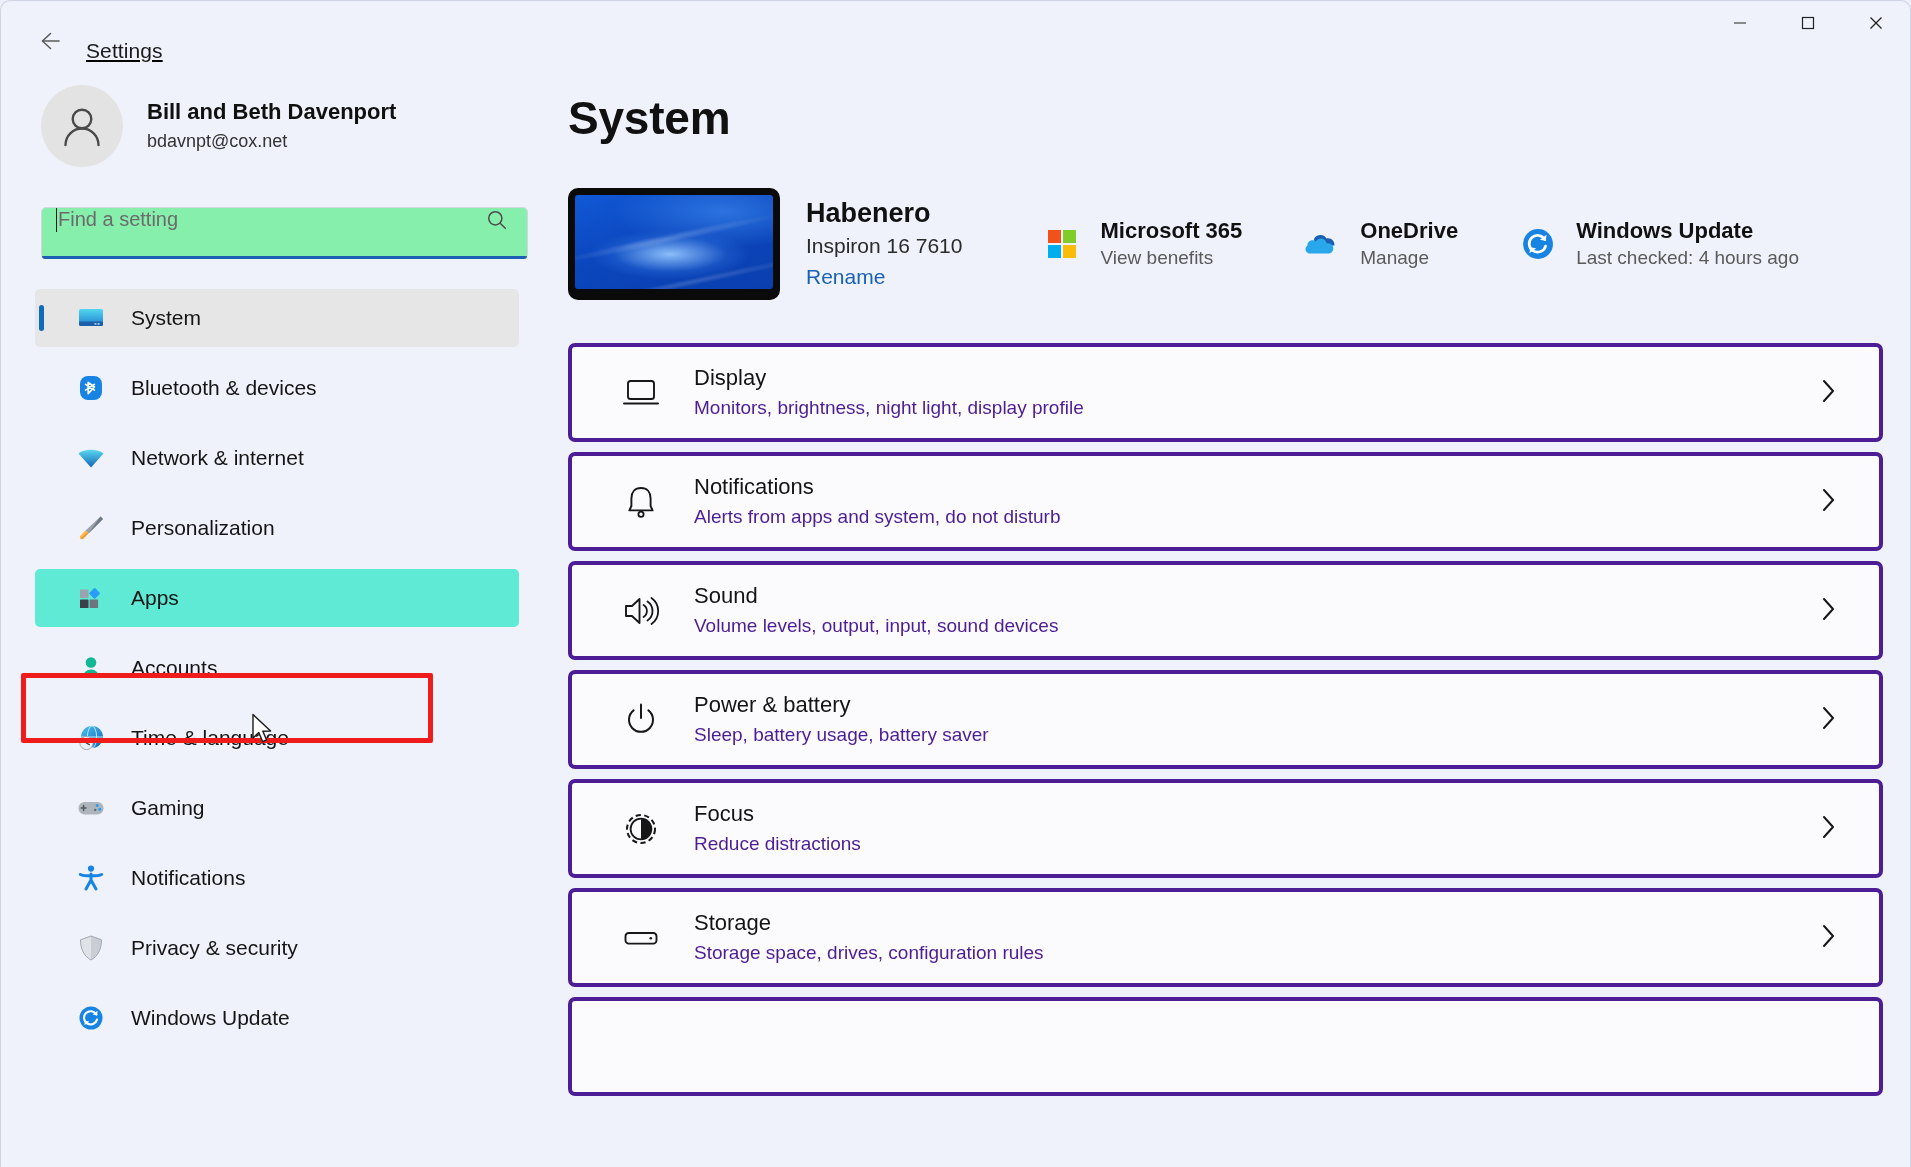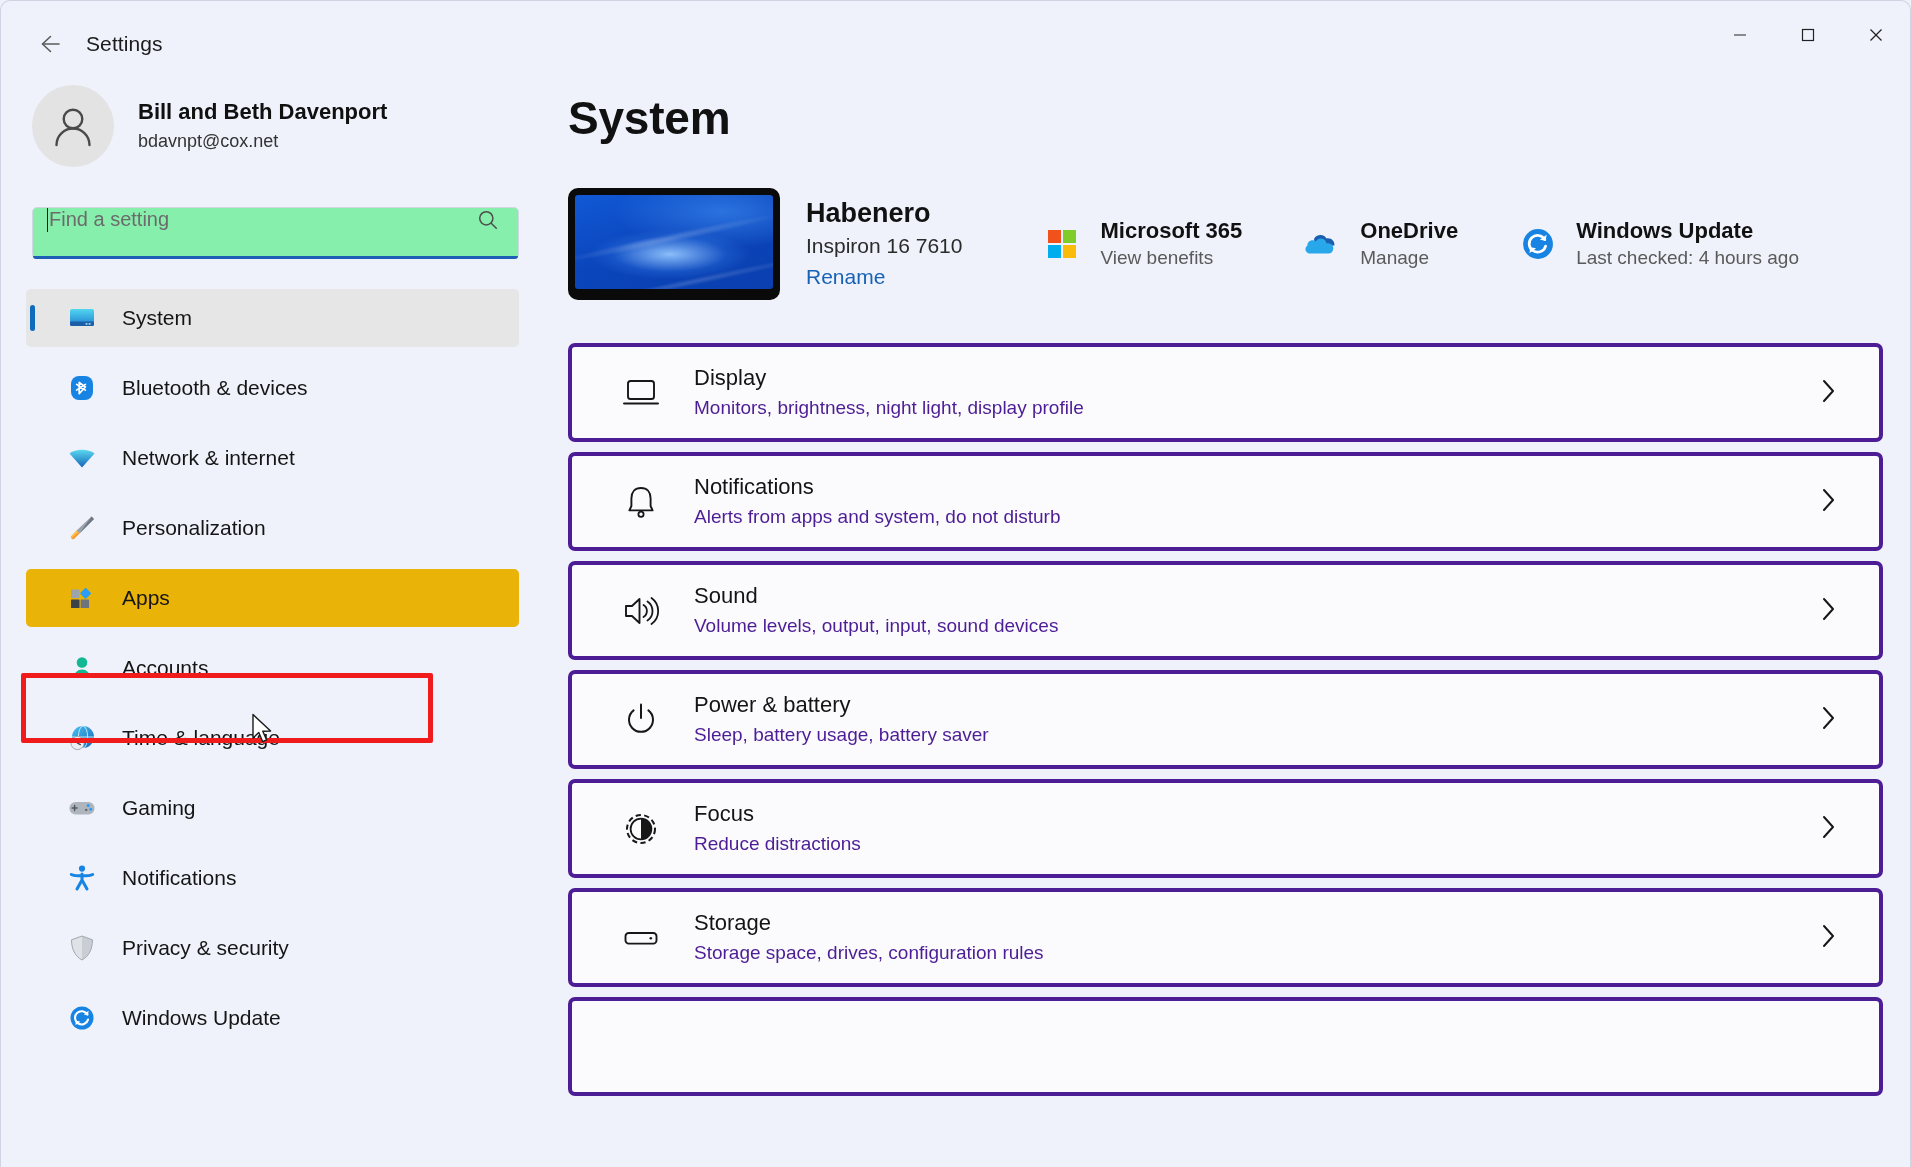--- a/index.html
+++ b/index.html
@@ -14,22 +14,22 @@
     width:1911px; height:1167px;
     background:#eff2fb;
     border-radius:10px 10px 0 0;
     border:1px solid #cfd4e2;
     border-bottom:none;
     overflow:hidden;
   }
 
   
   .titlebar {
-    position:absolute; top:12px; left:0; right:0; height:62px;
-    display:flex; align-items:center;
+    position:absolute; top:0; left:0; right:0; height:62px;
+    display:flex; align-items:flex-end;text-decoration:underline;
   }
   .back-btn {
     margin-left:25px; width:44px; height:44px;
     display:flex; align-items:center; justify-content:center;
     border-radius:6px; cursor:pointer;
   }
   .back-btn svg { display:block; }
   .app-title {
     margin-left:16px; font-size:21px; color:#1b1b1b; letter-spacing:0.1px;
   }
@@ -39,21 +39,21 @@
   }
   .win-btn {
     width:68px; height:44px;
     display:flex; align-items:center; justify-content:center;
     cursor:pointer;
   }
 
   
   .sidebar {
     position:absolute; left:0; top:62px; width:540px; bottom:0;
-    padding-left:3px;
+    padding-left:12px;
   }
   .account {
     display:flex; align-items:center; padding:22px 0 0 28px;
   }
   .avatar {
     width:82px; height:82px; border-radius:50%;
     background:#e3e3e3; flex:none;
     display:flex; align-items:center; justify-content:center;
   }
   .account-text { margin-left:24px; }
@@ -93,21 +93,21 @@
   .nav { margin-top:30px; padding:0 22px 0 22px; }
   .nav-item {
     position:relative;
     display:flex; align-items:center;
     height:58px; border-radius:5px;
     padding-left:38px;
     margin-bottom:12px;
     cursor:pointer;
   }
   .nav-item.selected { background:#e6e6e6; }
-  .nav-item.hovered  { background:#eab308; }
+  .nav-item.hovered  { background:#5eead4; }
   .nav-item .pill {
     position:absolute; left:4px; top:50%; transform:translateY(-50%);
     width:5px; height:26px; border-radius:3px; background:#0f6cbd;
   }
   .nav-icon {
     width:36px; height:36px; flex:none;
     display:flex; align-items:center; justify-content:center;
     margin-right:22px;
   }
   .nav-label { font-size:21px; color:#151515; }

